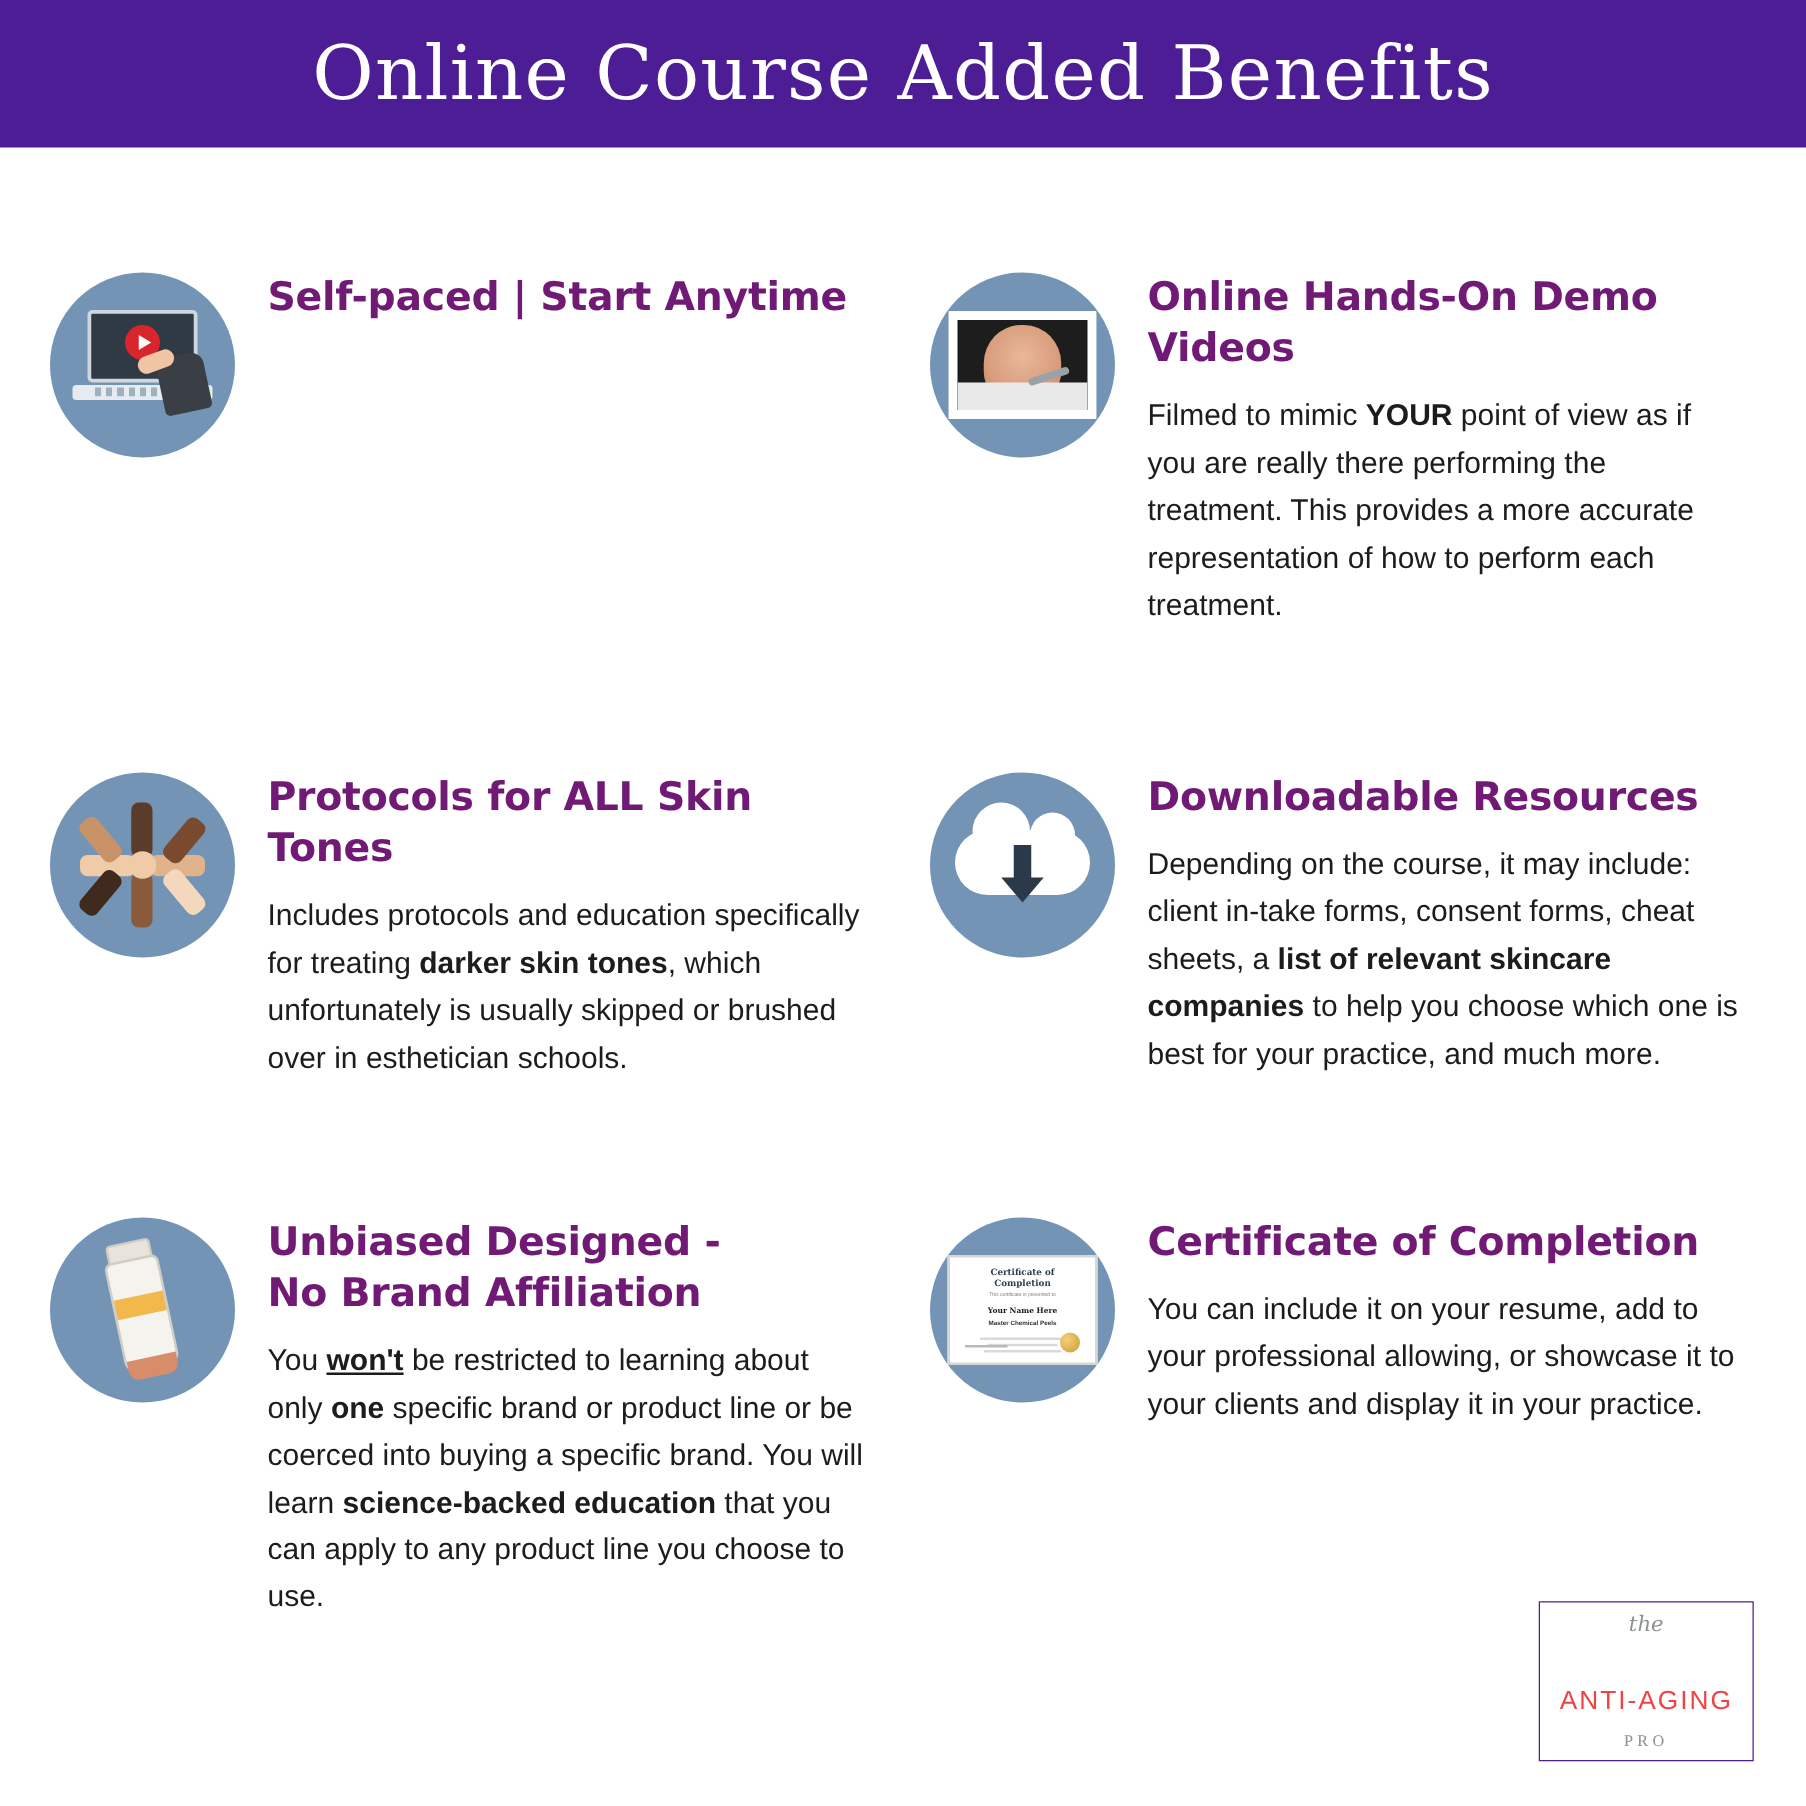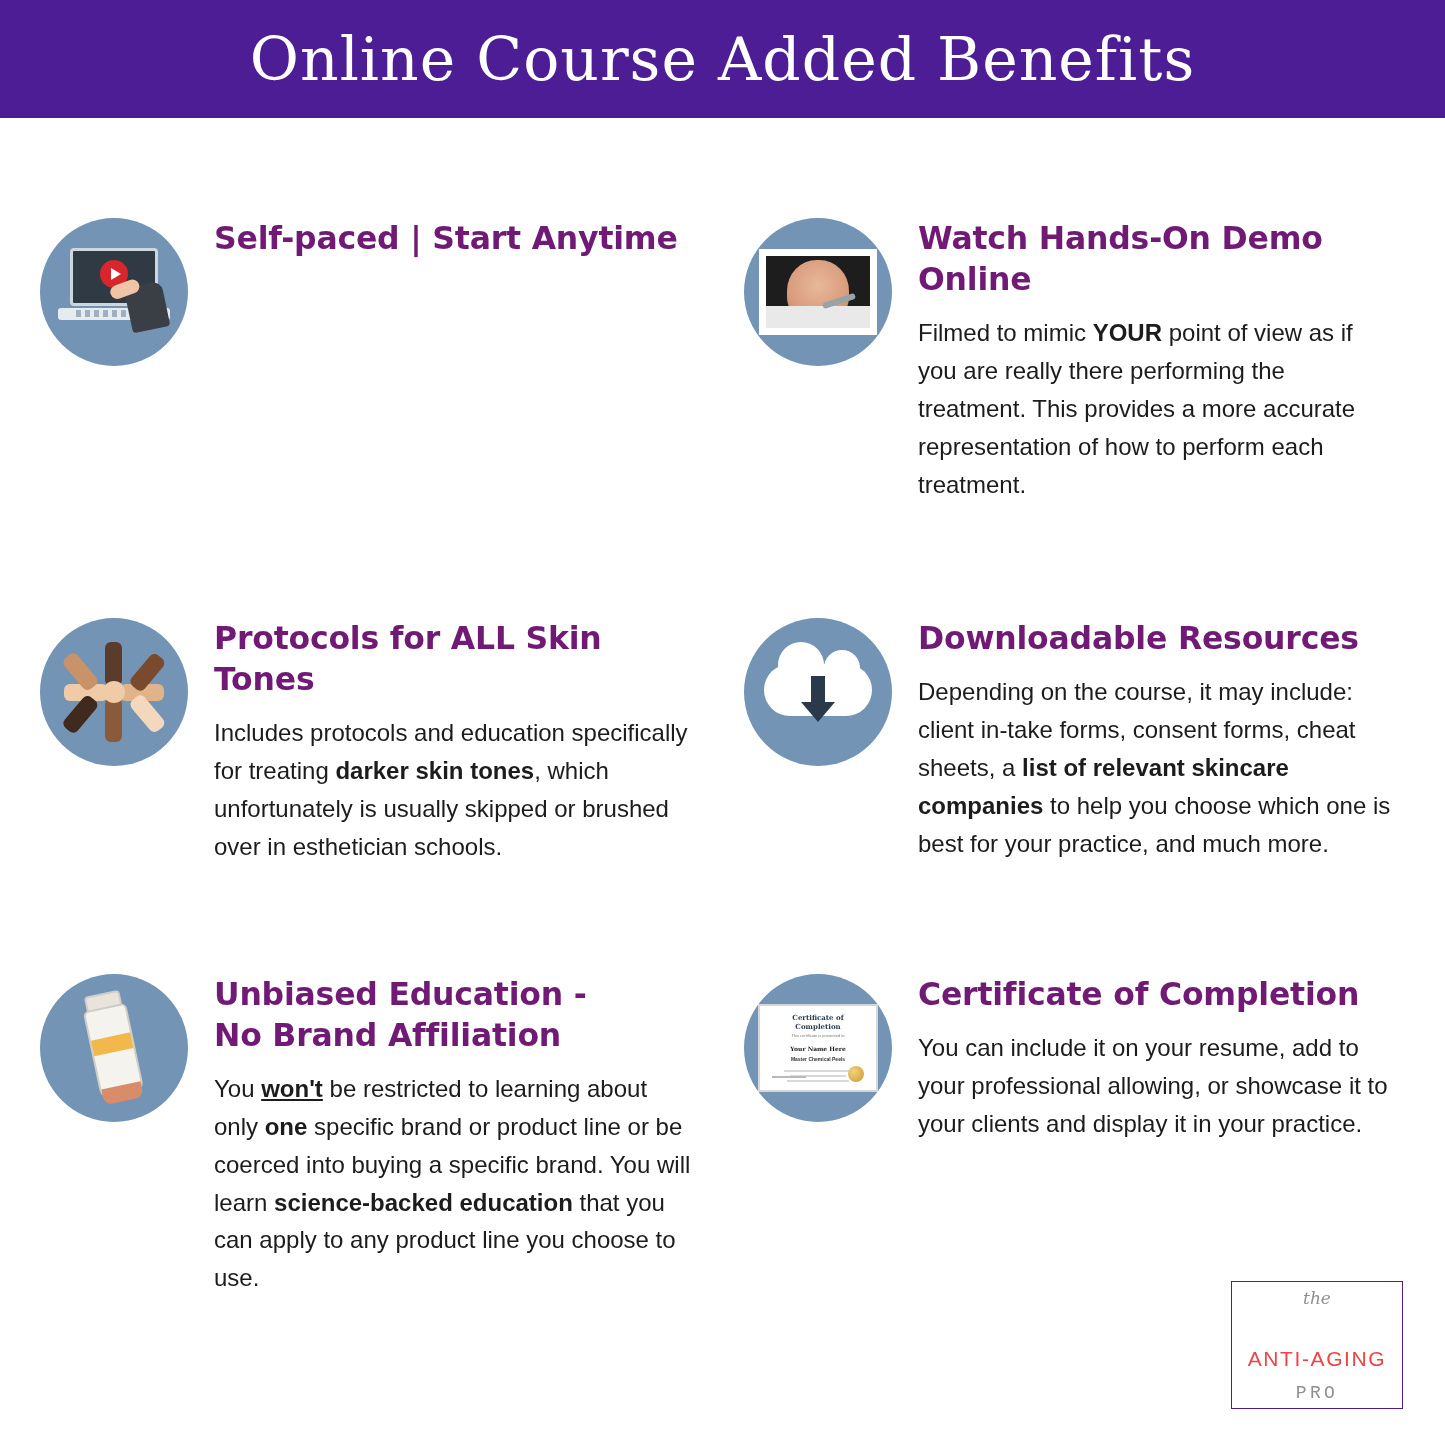--- a/index.html
+++ b/index.html
@@ -260,22 +260,22 @@
     margin-bottom: 10px;
   }
   .logo-main {
     font-family: "Liberation Sans", sans-serif;
     font-size: 21px;
     letter-spacing: 1.6px;
     color: #ef4444;
     margin-top: 29px;
   }
   .logo-pro {
-    font-family: Liberation Mono, monospace;
-    font-size: 18px;
+    font-family: Liberation Serif, serif;
+    font-size: 13px;
     letter-spacing: 3.4px;
     color: #8d9290;
     margin-top: 12px;
   }
 </style>
 </head>
 <body>
 
 <div class="page">
 
@@ -305,21 +305,21 @@
         <div class="icon-wrap">
           <div class="video-thumb">
             <div class="vt-inner">
               <div class="vt-face"></div>
               <div class="vt-towel"></div>
               <div class="vt-tool"></div>
             </div>
           </div>
         </div>
         <div class="txt">
-          <h2 class="card-title">Watch Hands-On Demo Online</h2>
+          <h2 class="card-title">Online Hands-On Demo Videos</h2>
           <p class="card-body">Filmed to mimic <b>YOUR</b> point of view as if you are really there performing the treatment. This provides a more accurate representation of how to perform each treatment.</p>
         </div>
       </div>
     </div>
 
     <div class="row r2">
       <div class="cell left cell-offset-lower">
         <div class="icon-wrap">
           <svg width="120" height="120" viewBox="0 0 120 120" aria-hidden="true">
             <g>
@@ -360,21 +360,21 @@
         <div class="icon-wrap">
           <div class="tube-icon">
             <div class="tube-cap"></div>
             <div class="tube-body"></div>
             <div class="tube-band"></div>
             <div class="tube-bottom"></div>
           </div>
         </div>
         <div class="txt">
           <h2 class="card-title">
-            <span>Unbiased Education -</span><br>
+            <span>Unbiased Designed -</span><br>
             <span>No Brand Affiliation</span>
           </h2>
           <p class="card-body">You <u>won't</u> be restricted to learning about only <b>one</b> specific brand or product line or be coerced into buying a specific brand. You will learn <b>science-backed education</b> that you can apply to any product line you choose to use.</p>
         </div>
       </div>
 
       <div class="cell right cell-offset-lower">
         <div class="icon-wrap">
           <div class="cert-icon">
             <div class="cert-title">Certificate of Completion</div>

